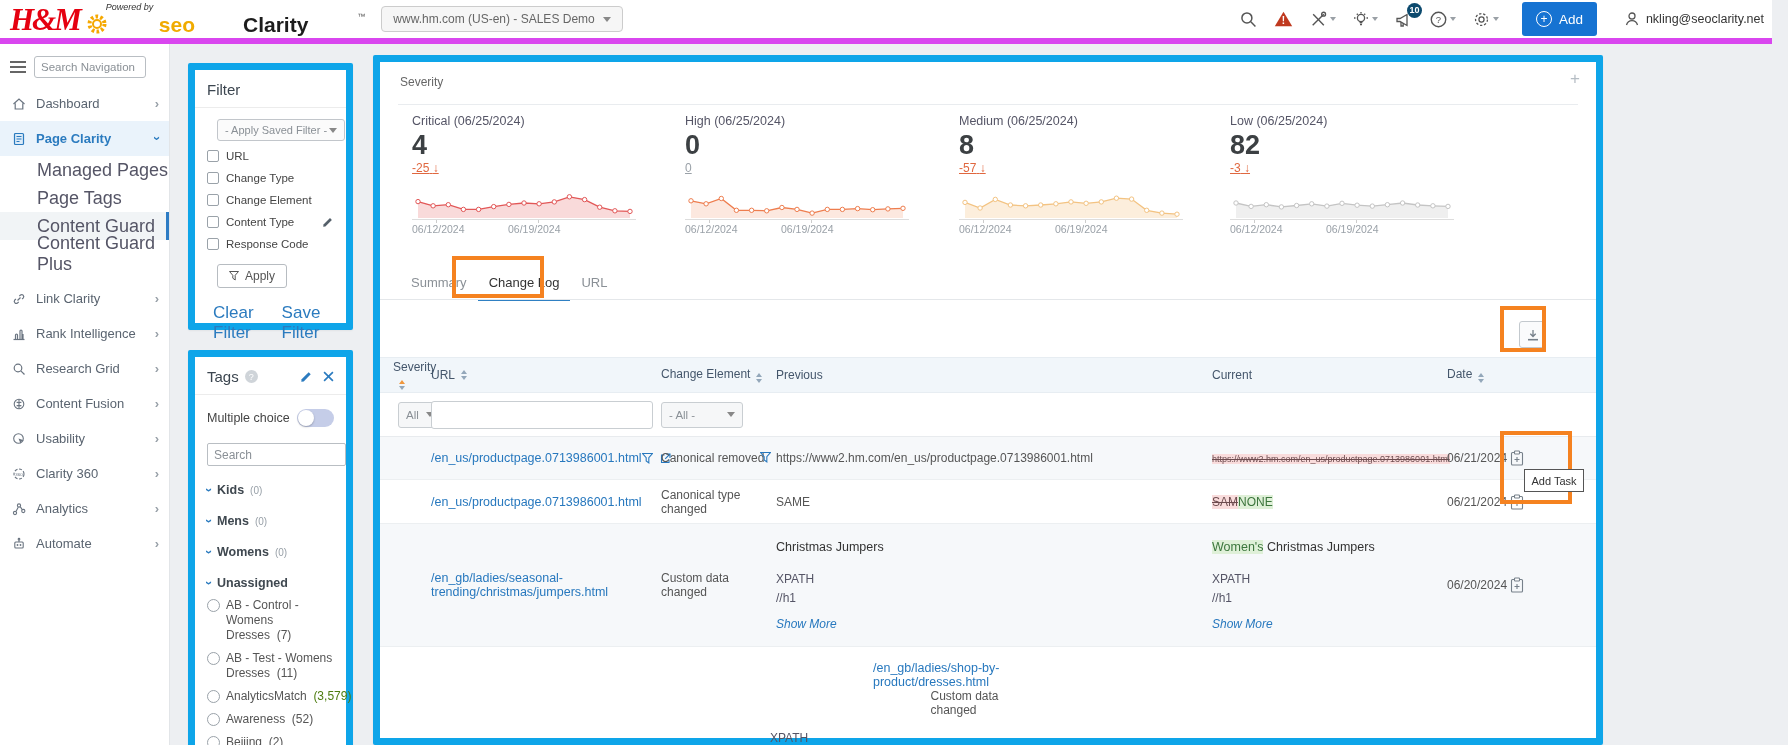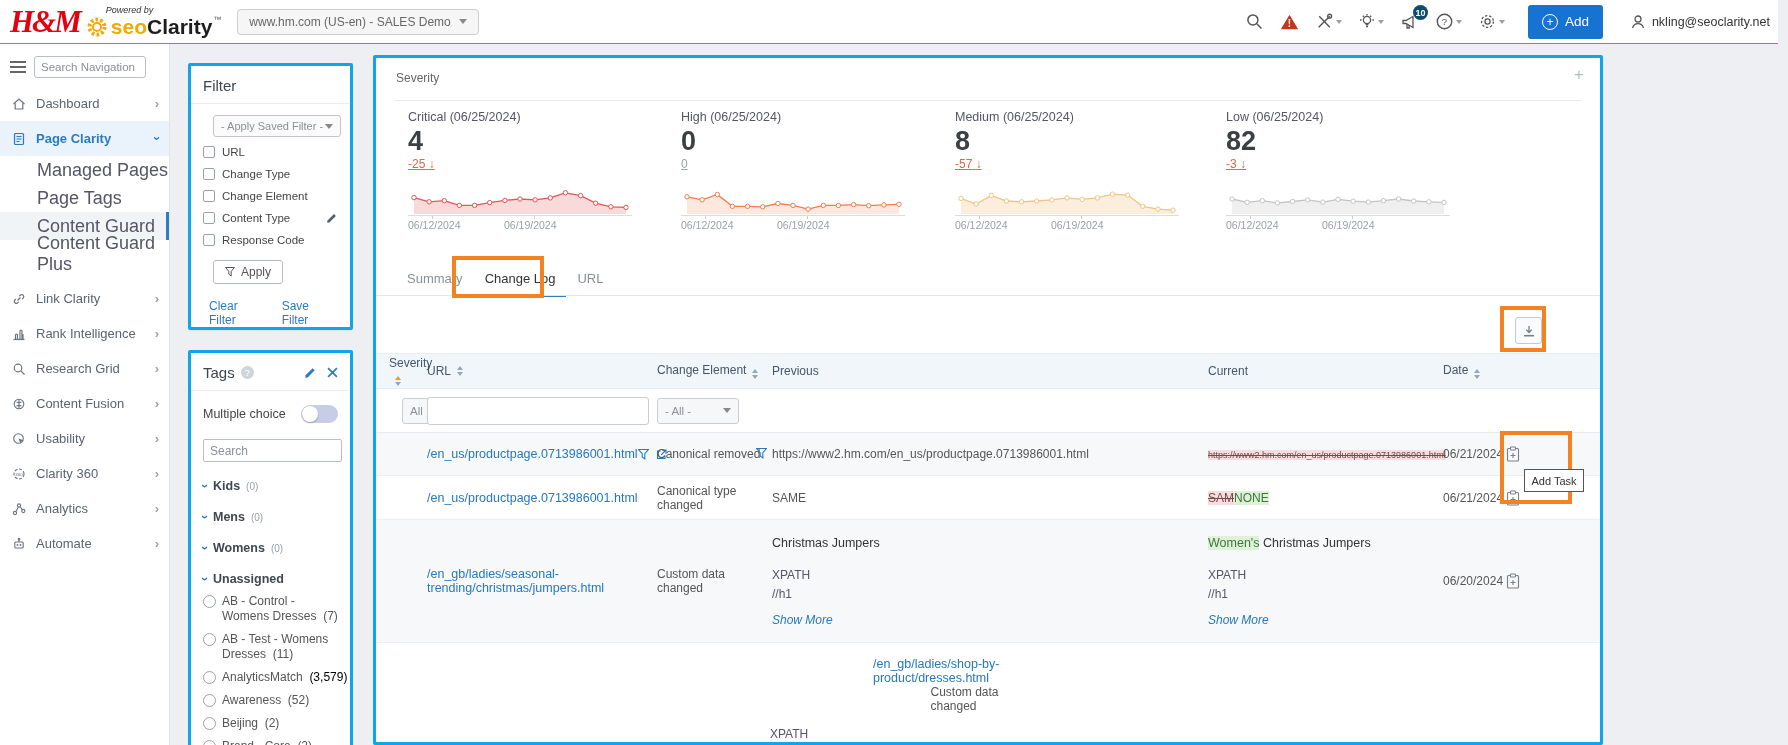--- a/index.html
+++ b/index.html
@@ -1,25 +1,25 @@
 <!DOCTYPE html>
 <html><head>
 <meta charset="utf-8">
 <style>
   * { box-sizing: border-box; margin: 0; padding: 0; }
   html,body { width:1788px; height:745px; }
   body { position:relative; background:#edeff2; font-family:"Liberation Sans","DejaVu Sans",sans-serif; font-size:13px; color:#555; overflow:hidden; }
   svg { display:block; }
 
   
-  .topbar { position:absolute; top:0; left:0; right:10px; height:44px; background:#fff; border-bottom:1px solid #d946ef; display:flex; align-items:center; z-index:6; }
+  .topbar { position:absolute; top:0; left:0; right:16px; height:44px; background:#fff; border-bottom:6px solid #d946ef; display:flex; align-items:center; z-index:6; }
   .hm-logo { font-family:"Liberation Serif","DejaVu Serif",serif; font-style:italic; font-weight:bold; color:#e50010; font-size:31px; letter-spacing:-2px; margin:0 6px 0 10px; line-height:1; }
   .brand-col { display:flex; flex-direction:column; line-height:1; }
   .powered { font-size:9px; font-style:italic; color:#333; margin-left:20px; margin-bottom:1px; }
-  .brand-row { display:flex; align-items:center; }
+  .brand-row { display:flex; align-items:center;gap:48px; }
   .brand-seo { color:#f0ab00; font-weight:bold; font-size:21px; }
   .brand-clarity { color:#1d1d1d; font-weight:bold; font-size:21px; }
   .brand-tm { font-size:8px; color:#555; margin-left:1px; align-self:flex-start; }
   .domain-select { margin-left:16px; background:#f6f6f6; border:1px solid #ccc; border-radius:4px; padding:5px 11px; font-size:12px; color:#666; display:flex; align-items:center; gap:8px; }
   .caret-down { width:0; height:0; border-left:4px solid transparent; border-right:4px solid transparent; border-top:5px solid #888; }
   .top-icons { margin-left:auto; display:flex; align-items:center; gap:17px; }
   .ticon { display:flex; align-items:center; gap:3px; color:#555; position:relative; cursor:pointer; }
   .chev-mini { width:0;height:0;border-left:3.5px solid transparent;border-right:3.5px solid transparent;border-top:4px solid #9aa0a6; }
   .badge { position:absolute; top:-8px; right:-9px; background:#0c4a6e; color:#fff; border-radius:50%; font-size:9px; font-weight:bold; min-width:15px; height:15px; display:flex; align-items:center; justify-content:center; padding:0 2px; }
   .add-btn { background:#1673d2; color:#fff; height:34px; border-radius:3px; display:flex; align-items:center; gap:7px; padding:0 14px; font-size:13.5px; margin-left:6px; cursor:pointer; }
@@ -37,30 +37,30 @@
   .chev-r { display:inline-block; }
   .chev-d { display:inline-block; transform:rotate(90deg); }
   .sb-item.active { background:#eaf3fb; color:#2b7bbf; font-weight:bold; }
   .sb-item.active .chev { color:#2b7bbf; }
   .sb-sub { display:flex; align-items:center; height:28px; padding-left:37px; font-size:18px; color:#556; cursor:pointer; position:relative; }
   .sb-sub.selected { background:#f1f4f6; }
   .sb-sub.selected::after { content:""; position:absolute; right:0; top:0; bottom:0; width:3px; background:#2e7cc4; }
   .sb-group-gap { height:13px; }
 
   
-  .card { position:absolute; background:#fff; border:3px solid #0ea5e9; border-radius:2px; box-shadow:0 1px 2px rgba(0,0,0,.05); }
+  .card { position:absolute; background:#fff; border:7px solid #0ea5e9; border-radius:2px; box-shadow:0 1px 2px rgba(0,0,0,.05); }
   #filter-card { left:188px; top:63px; width:165px; height:267px; padding:11px 12px; }
   .panel-title { font-size:15px; color:#3c4650; font-weight:normal; }
   .panel-hr { border-bottom:1px solid #ececec; margin:9px -12px 0; }
   .saved-select { margin:11px 0 4px 10px; width:128px; height:22px; border:1px solid #c2c6cb; border-radius:3px; background:#fbfbfb; color:#8a9096; font-size:11px; display:flex; align-items:center; justify-content:space-between; padding:0 7px; cursor:pointer; }
   .cb-row { display:flex; align-items:center; gap:7px; height:22px; font-size:11.5px; color:#444; position:relative; }
   .cb { width:12px; height:12px; border:1px solid #9aa2a9; border-radius:2px; background:#fff; flex:none; cursor:pointer; }
   .cb-pencil { position:absolute; right:0; }
   .apply-btn { margin:9px 0 0 10px; display:inline-flex; align-items:center; gap:6px; border:1px solid #b7bcc1; border-radius:3px; background:#fff; padding:4px 11px; font-size:12px; color:#555; cursor:pointer; }
-  .filter-links { margin-top:15px; display:flex; gap:15px; font-size:12px; padding-left:6px; }
+  .filter-links { margin-top:15px; display:flex; gap:15px; font-size:17px; padding-left:6px; }
   .blue-link { color:#2b7bbf; cursor:pointer; text-decoration:none; }
 
   #tags-card { left:188px; top:350px; width:165px; height:420px; padding:11px 12px; }
   .tags-head { display:flex; align-items:center; }
   .help-circ { width:13px; height:13px; border-radius:50%; background:#cfd4d9; color:#fff; font-size:9px; display:flex; align-items:center; justify-content:center; margin-left:6px; }
   .tags-icons { margin-left:auto; display:flex; gap:10px; align-items:center; }
   .mc-row { display:flex; align-items:center; margin-top:14px; font-size:12.5px; color:#444; }
   .toggle { margin-left:auto; width:37px; height:18px; border-radius:9px; background:#c5cde8; position:relative; cursor:pointer; }
   .toggle .knob { position:absolute; left:1px; top:1px; width:16px; height:16px; border-radius:50%; background:#fff; box-shadow:0 1px 2px rgba(0,0,0,.25); }
   .tag-search { margin-top:16px; width:139px; height:23px; border:1px solid #b9bec3; border-radius:2px; padding:0 6px; font-size:12px; color:#555; outline:none; }
@@ -421,21 +421,21 @@
   <div class="radio-row">
     <span class="radio"></span>
     <span><span>AB - Control - Womens Dresses</span>&nbsp;&nbsp;<span class="tag-count" style="font-size:12px;color:#555;">(7)</span></span>
   </div>
   <div class="radio-row">
     <span class="radio"></span>
     <span><span>AB - Test - Womens Dresses</span>&nbsp;&nbsp;<span class="tag-count" style="font-size:12px;color:#555;">(11)</span></span>
   </div>
   <div class="radio-row">
     <span class="radio"></span>
-    <span><span>AnalyticsMatch</span>&nbsp;&nbsp;<span class="tag-count" style="font-size:12px;color:#000000;text-align:right;">(3,579)</span></span>
+    <span><span>AnalyticsMatch</span>&nbsp;&nbsp;<span class="tag-count" style="font-size:12px;color:#4d7c0f;text-align:right;">(3,579)</span></span>
   </div>
   <div class="radio-row">
     <span class="radio"></span>
     <span><span>Awareness</span>&nbsp;&nbsp;<span class="tag-count" style="font-size:12px;color:#555;">(52)</span></span>
   </div>
   <div class="radio-row">
     <span class="radio"></span>
     <span><span>Beijing</span>&nbsp;&nbsp;<span class="tag-count" style="font-size:12px;color:#555;">(2)</span></span>
   </div>
   <div class="radio-row">
@@ -620,21 +620,21 @@
       <div class="col-prev"><span>Previous</span></div>
       <div class="col-cur"><span>Current</span></div>
       <div class="col-date"><span>Date</span><span class="sorts">
             <i class="arr-u"></i>
             <i class="arr-d"></i>
           </span></div>
       <div class="col-act"></div>
     </div>
 
     <div class="t-row t-filter">
-      <div class="col-sev" style="padding-left:16px;">
+      <div class="col-sev" style="padding-left:8px;">
         <div class="fselect sev">
             <span>All</span>
             <span class="caret-down"></span>
           </div>
       </div>
       <div class="col-url">
           <input class="url-filter-input" style="">
         </div>
       <div class="col-chg">
         <div class="fselect chg">

